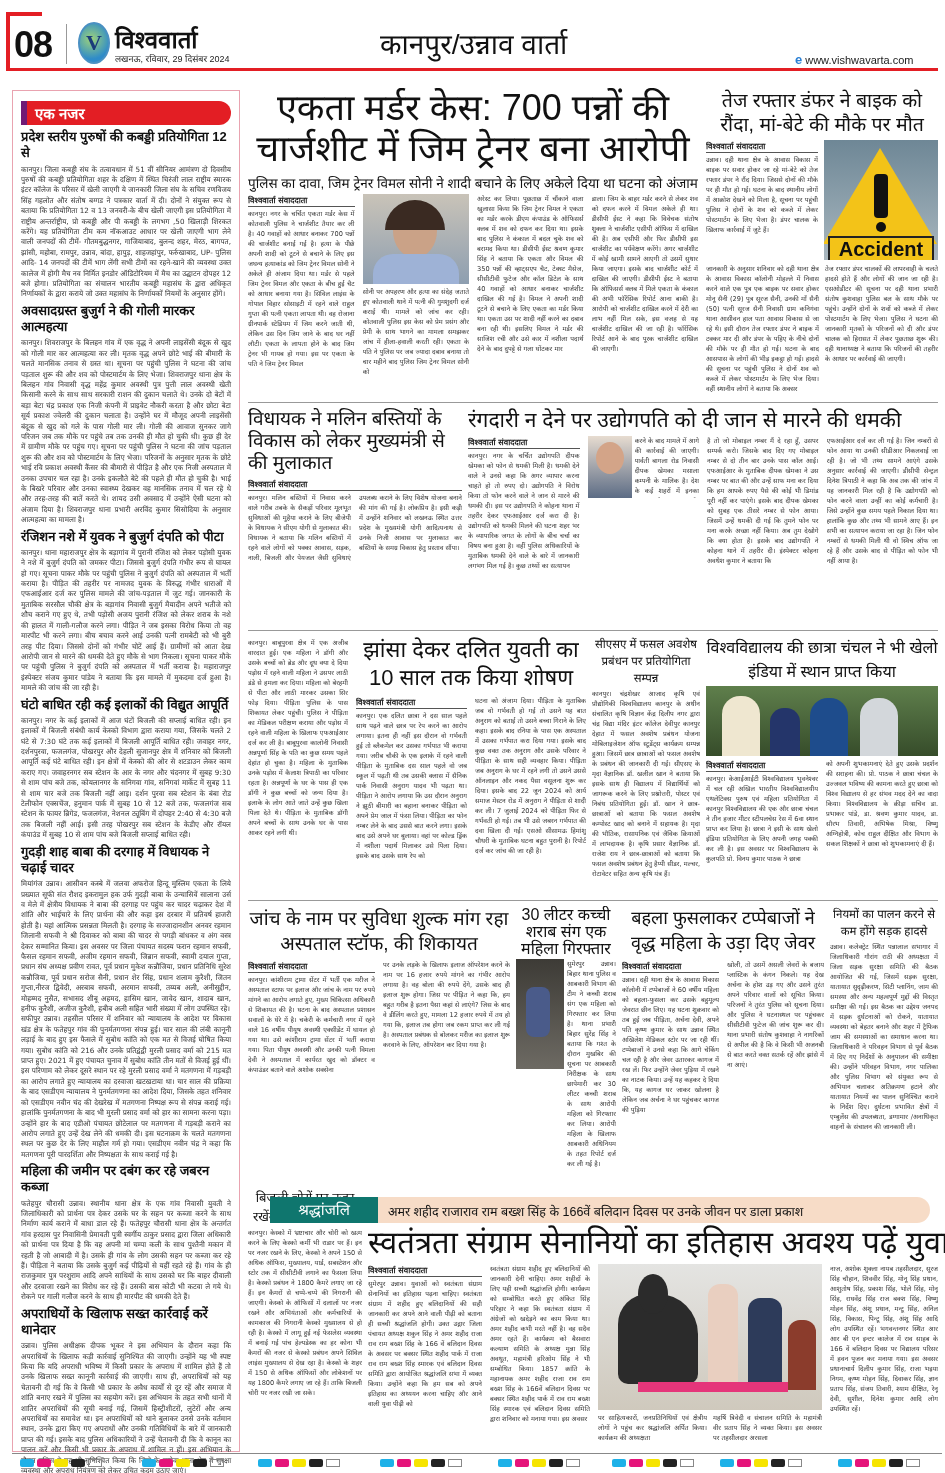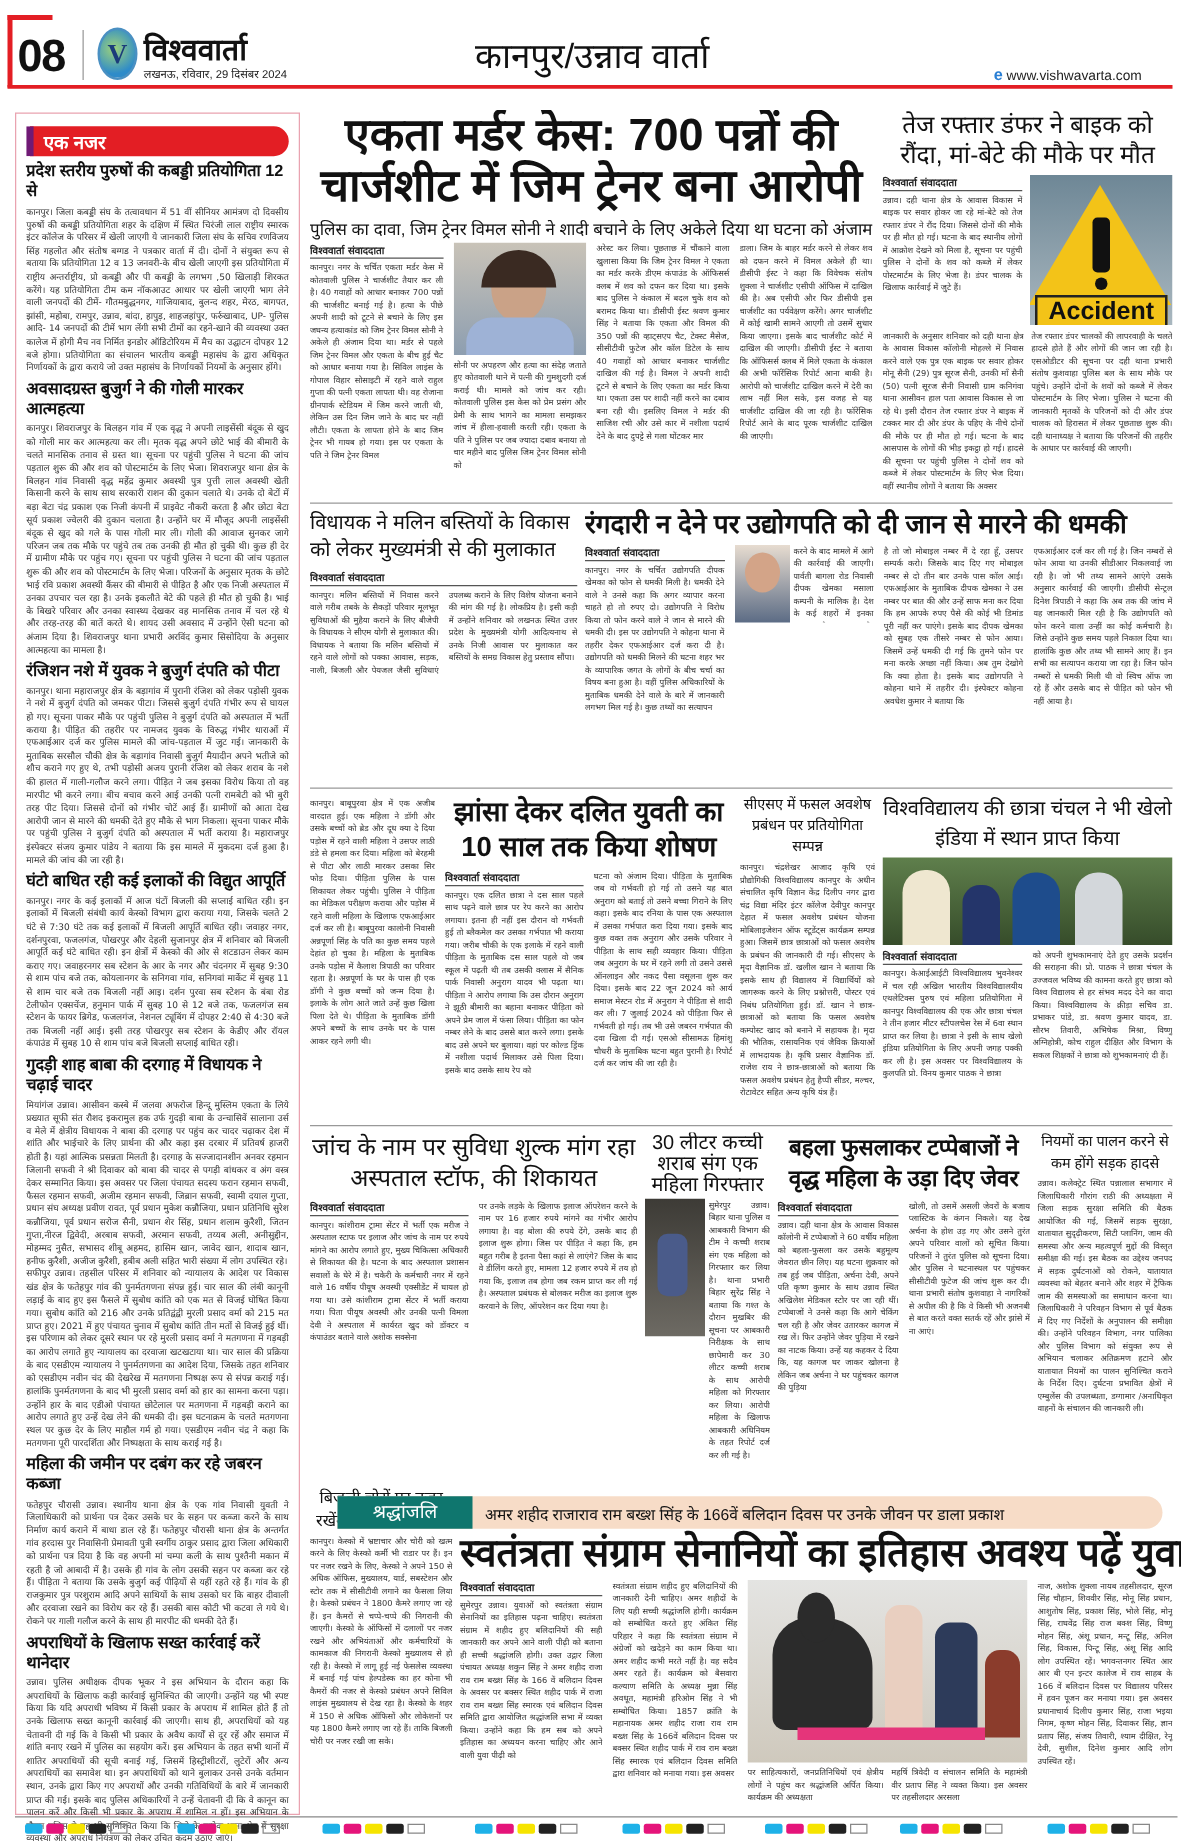--- a/index.html
+++ b/index.html
@@ -15,21 +15,21 @@
 .dateline{left:115px;top:52px;font:9px "Liberation Sans",sans-serif;color:#222}
 .section-title{left:380px;top:24px;font:28px "Liberation Sans",sans-serif;color:#111}
 .web{left:795px;top:52px;font:11px "Liberation Sans",sans-serif;color:#222}
 .web .ie{color:#2a7fd4;font-weight:bold;font-size:13px;margin-right:3px}
 
 .leftcol{left:12px;top:90px;width:228px;height:1362px;border:1px solid #e9a3b0;padding:4px 8px}
 .ek-nazar{display:block;background:#e31e24;color:#fff;font:bold 15px "Liberation Sans",sans-serif;padding:2px 8px;border-radius:0 12px 12px 0;border-left:6px solid #701a75;margin:6px 0 4px}
 .lh{font:bold 13px "Liberation Sans",sans-serif;color:#111;margin:3px 0 3px;line-height:1.25}
 .lb{font:7.2px "DejaVu Sans",sans-serif;line-height:10.4px;color:#333;text-align:justify}
 
-.headline{font-family:"Liberation Sans",sans-serif;color:#111;font-weight:bold;text-align:center}
+.headline{font-family:"Liberation Sans",sans-serif;color:#111;font-weight:normal;text-align:center}
 .sub{font-family:"Liberation Sans",sans-serif;color:#111;text-align:center}
 .byline{font:bold 8px "DejaVu Sans",sans-serif;color:#222;border-bottom:1px solid #555;padding-bottom:1px;margin-bottom:2px}
 .body{font:6.6px "DejaVu Sans",sans-serif;line-height:10px;color:#333;text-align:justify}
 .cols{display:flex;gap:8px}
 .cols > div{flex:1}
 .photo{background:#999;position:relative;overflow:hidden}
 .hrule{height:1px;background:#999}
 
 .accident{background:linear-gradient(180deg,#6e8796,#a9b7bf);}
 .tri{position:absolute;left:20px;top:8px;width:0;height:0;border-left:58px solid transparent;border-right:58px solid transparent;border-bottom:96px solid #f3c318}
@@ -142,21 +142,21 @@
   </div>
   <div style="display:flex;gap:6px;margin-top:4px">
     <div class="body" style="flex:1;height:160px;overflow:hidden">जानकारी के अनुसार शनिवार को दही थाना क्षेत्र के आवास विकास कॉलोनी मोहल्ले में निवास करने वाले एक पुत्र एक बाइक पर सवार होकर मोनू सैनी (29) पुत्र सूरज सैनी, उनकी माँ सैनी (50) पत्नी सूरज सैनी निवासी ग्राम कनिगंवा थाना आसीवन हाल पता आवास विकास से जा रहे थे। इसी दौरान तेज रफ्तार डंपर ने बाइक में टक्कर मार दी और डंपर के पहिए के नीचे दोनों की मौके पर ही मौत हो गई। घटना के बाद आसपास के लोगों की भीड़ इकट्ठा हो गई। हादसे की सूचना पर पहुंची पुलिस ने दोनों शव को कब्जे में लेकर पोस्टमार्टम के लिए भेज दिया। वहीं स्थानीय लोगों ने बताया कि अक्सर</div>
     <div class="body" style="flex:1;height:160px;overflow:hidden">तेज रफ्तार डंपर चालकों की लापरवाही के चलते हादसे होते हैं और लोगों की जान जा रही है। एसओडीटर की सूचना पर दही थाना प्रभारी संतोष कुशवाहा पुलिस बल के साथ मौके पर पहुंचे। उन्होंने दोनों के शवों को कब्जे में लेकर पोस्टमार्टम के लिए भेजा। पुलिस ने घटना की जानकारी मृतकों के परिजनों को दी और डंपर चालक को हिरासत में लेकर पूछताछ शुरू की। दही थानाध्यक्ष ने बताया कि परिजनों की तहरीर के आधार पर कार्रवाई की जाएगी।</div>
   </div>
 </div>
 
 <div class="abs hrule" style="left:248px;top:402px;width:690px"></div>
 
 <div class="abs" style="left:248px;top:408px;width:214px;height:220px;overflow:hidden">
-  <div class="sub" style="font-size:16px;line-height:22px;text-align:left">विधायक ने मलिन बस्तियों के विकास को लेकर मुख्यमंत्री से की मुलाकात</div>
+  <div class="sub" style="font-size:19px;line-height:22px;text-align:left">विधायक ने मलिन बस्तियों के विकास को लेकर मुख्यमंत्री से की मुलाकात</div>
   <div class="byline" style="margin-top:4px">विश्ववार्ता संवाददाता</div>
   <div class="body" style="column-count:2;column-gap:8px">कानपुर। मलिन बस्तियों में निवास करने वाले गरीब तबके के सैकड़ों परिवार मूलभूत सुविधाओं की मुहैया कराने के लिए बीजेपी के विधायक ने सीएम योगी से मुलाकात की। विधायक ने बताया कि मलिन बस्तियों में रहने वाले लोगों को पक्का आवास, सड़क, नाली, बिजली और पेयजल जैसी सुविधाएं उपलब्ध कराने के लिए विशेष योजना बनाने की मांग की गई है। लोकप्रिय है। इसी कड़ी में उन्होंने शनिवार को लखनऊ स्थित उत्तर प्रदेश के मुख्यमंत्री योगी आदित्यनाथ से उनके निजी आवास पर मुलाकात कर बस्तियों के समग्र विकास हेतु प्रस्ताव सौंपा।</div>
 </div>
 
 <div class="abs" style="left:468px;top:406px;width:470px;height:222px;overflow:hidden">
   <div class="headline" style="font-size:21px;line-height:28px;text-align:left;white-space:nowrap">रंगदारी न देने पर उद्योगपति को दी जान से मारने की धमकी</div>
   <div class="cols" style="margin-top:2px">
     <div style="overflow:hidden;height:188px">
       <div class="byline">विश्ववार्ता संवाददाता</div>
       <div class="body">कानपुर। नगर के चर्चित उद्योगपति दीपक खेमका को फोन से धमकी मिली है। धमकी देने वाले ने उनसे कहा कि अगर व्यापार करना चाहते हो तो रुपए दो। उद्योगपति ने विरोध किया तो फोन करने वाले ने जान से मारने की धमकी दी। इस पर उद्योगपति ने कोहना थाना में तहरीर देकर एफआईआर दर्ज करा दी है। उद्योगपति को धमकी मिलने की घटना शहर भर के व्यापारिक जगत के लोगों के बीच चर्चा का विषय बना हुआ है। वहीं पुलिस अधिकारियों के मुताबिक धमकी देने वाले के बारे में जानकारी लगभग मिल गई है। कुछ तथ्यों का सत्यापन</div>

